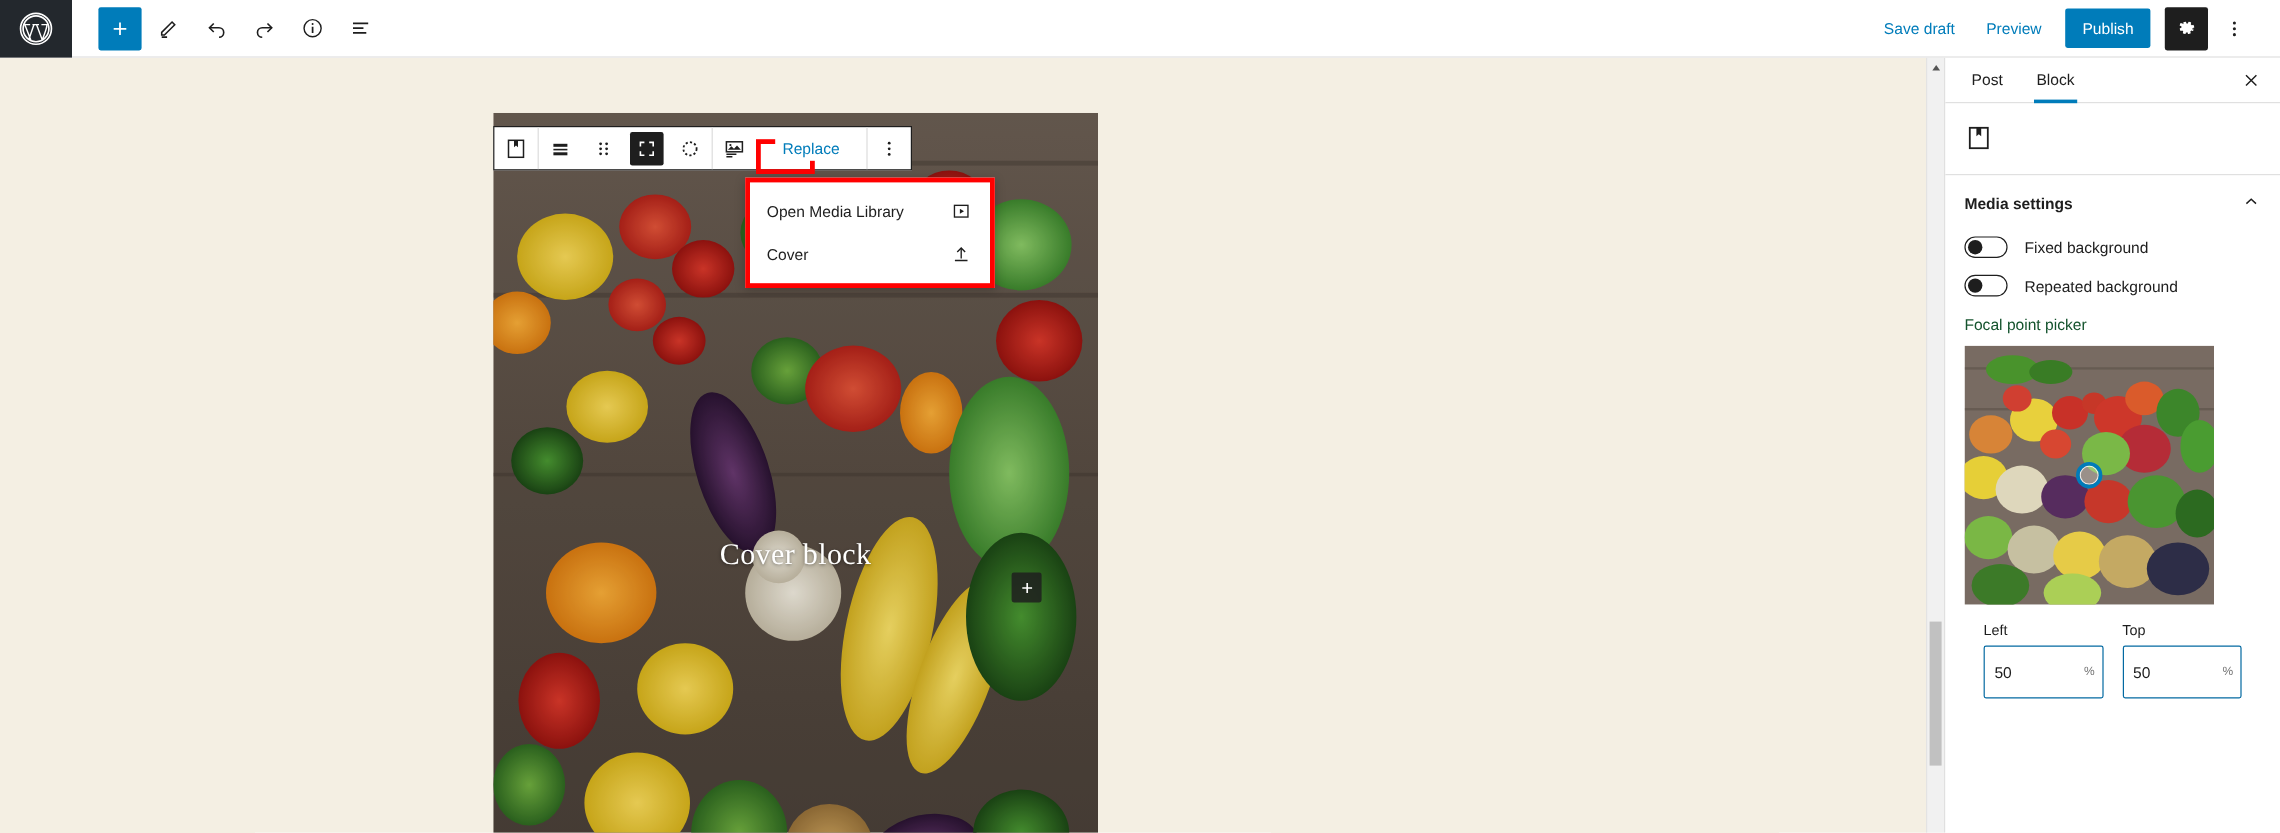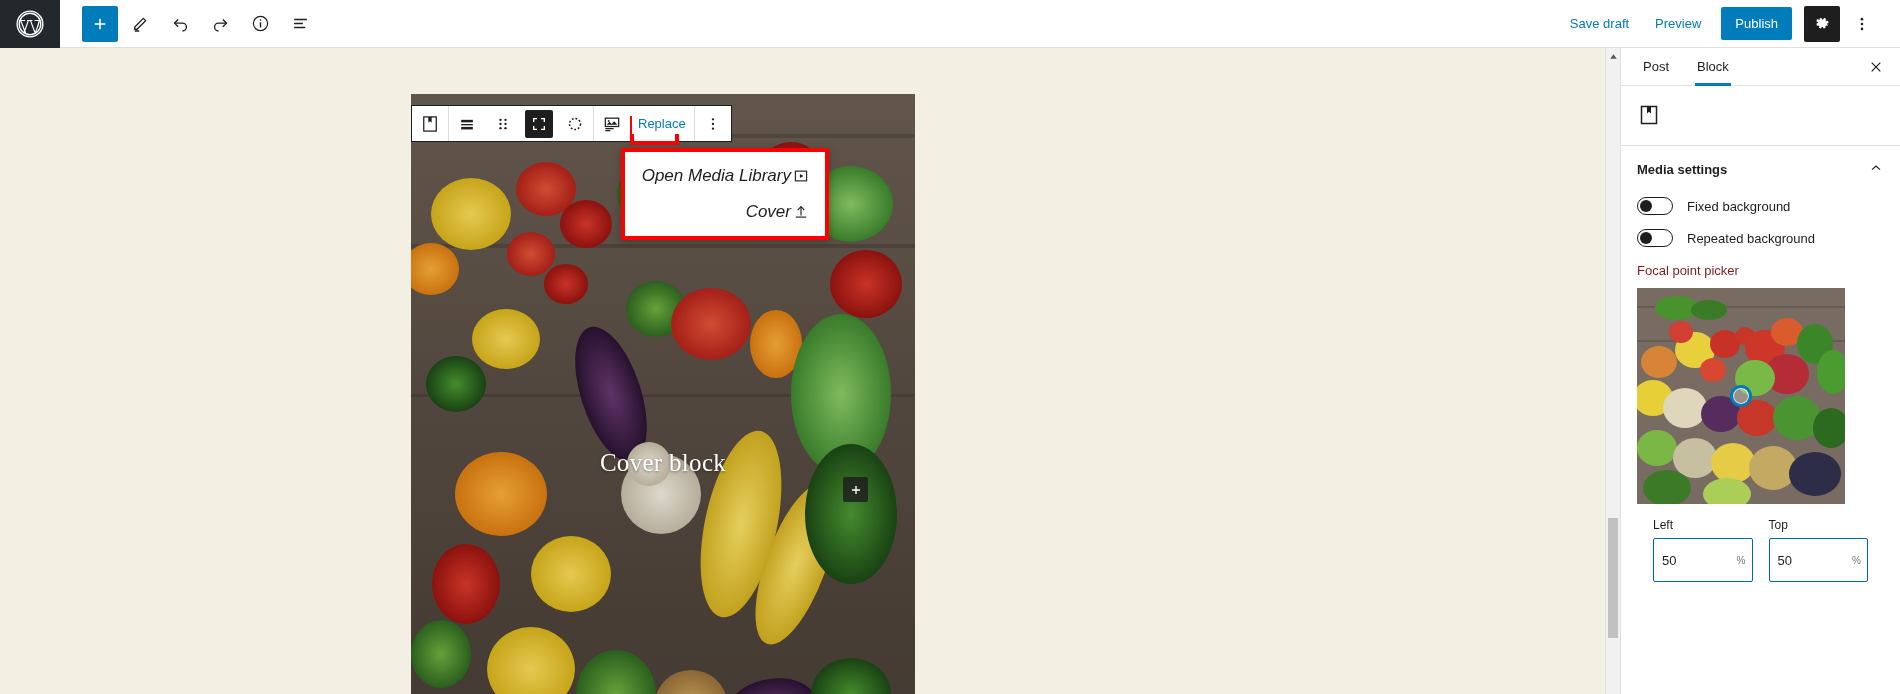--- a/index.html
+++ b/index.html
@@ -111,21 +111,21 @@
   .bt-sep { width: 1px; height: 100%; background: #ddd; }
   .bt-btn {
     width: 36px; height: 35px;
     display: flex; align-items: center; justify-content: center;
     background: transparent; border: none; cursor: pointer; color: #1e1e1e;
   }
   .bt-btn.active { background: #1e1e1e; color: #fff; width: 28px; height: 28px; border-radius: 2px; margin: 0 4px; }
   .bt-replace-wrap {
     position: relative;
     display: flex; align-items: center;
-    padding: 0 2px;
+    padding: 0 16px;
   }
   .bt-replace {
     background: #fff; border: none; cursor: pointer;
     color: #007cba; font-size: 13px; font-family: "Liberation Sans", sans-serif;
     padding: 3px 6px; position: relative; z-index: 2;
   }
   .hl-replace {
     position: absolute;
     left: 0px; top: 3px;
     width: 49px; height: 29px;
@@ -140,26 +140,25 @@
     position: absolute;
     left: 621px; top: 100px;
     width: 208px;
     background: #fff;
     border: 4px solid #ff0000;
     box-shadow: 0 2px 8px rgba(0,0,0,0.25);
     z-index: 35;
     padding: 6px 0;
   }
   .menu-item {
-    display: flex; align-items: center; justify-content: flex-end;
+    display: flex; align-items: center; justify-content: space-between;
     padding: 8px 14px;
     cursor: pointer;
-    font-size: 17px;
+    font-size: 13px;
     color: #1e1e1e;
-    font-style: italic;
   }
   .menu-item .mi-icon { display: flex; align-items: center; justify-content: center; width: 20px; height: 20px; }
 
   
   .ed-scrollbar {
     width: 15px;
     background: #f1f1f1;
     border-left: 1px solid #e3e3e3;
     position: relative;
   }
@@ -227,21 +226,21 @@
     position: relative; cursor: pointer; flex-shrink: 0;
   }
   .toggle .knob {
     position: absolute; top: 2px; left: 2px;
     width: 12px; height: 12px; border-radius: 50%;
     background: #1e1e1e;
   }
   .toggle-label { font-size: 13px; color: #1e1e1e; }
 
   .fpp-wrap { padding: 6px 16px 0 16px; }
-  .fpp-label { font-size: 13px; color: #7f1d1d; margin-bottom: 10px; }
+  .fpp-label { font-size: 13px; color: #14532d; margin-bottom: 10px; }
   .fpp-img {
     position: relative;
     width: 208px; height: 216px;
     overflow: hidden;
   }
   .fpp-marker {
     position: absolute;
     left: 50%; top: 50%;
     width: 22px; height: 22px;
     margin-left: -11px; margin-top: -11px;

